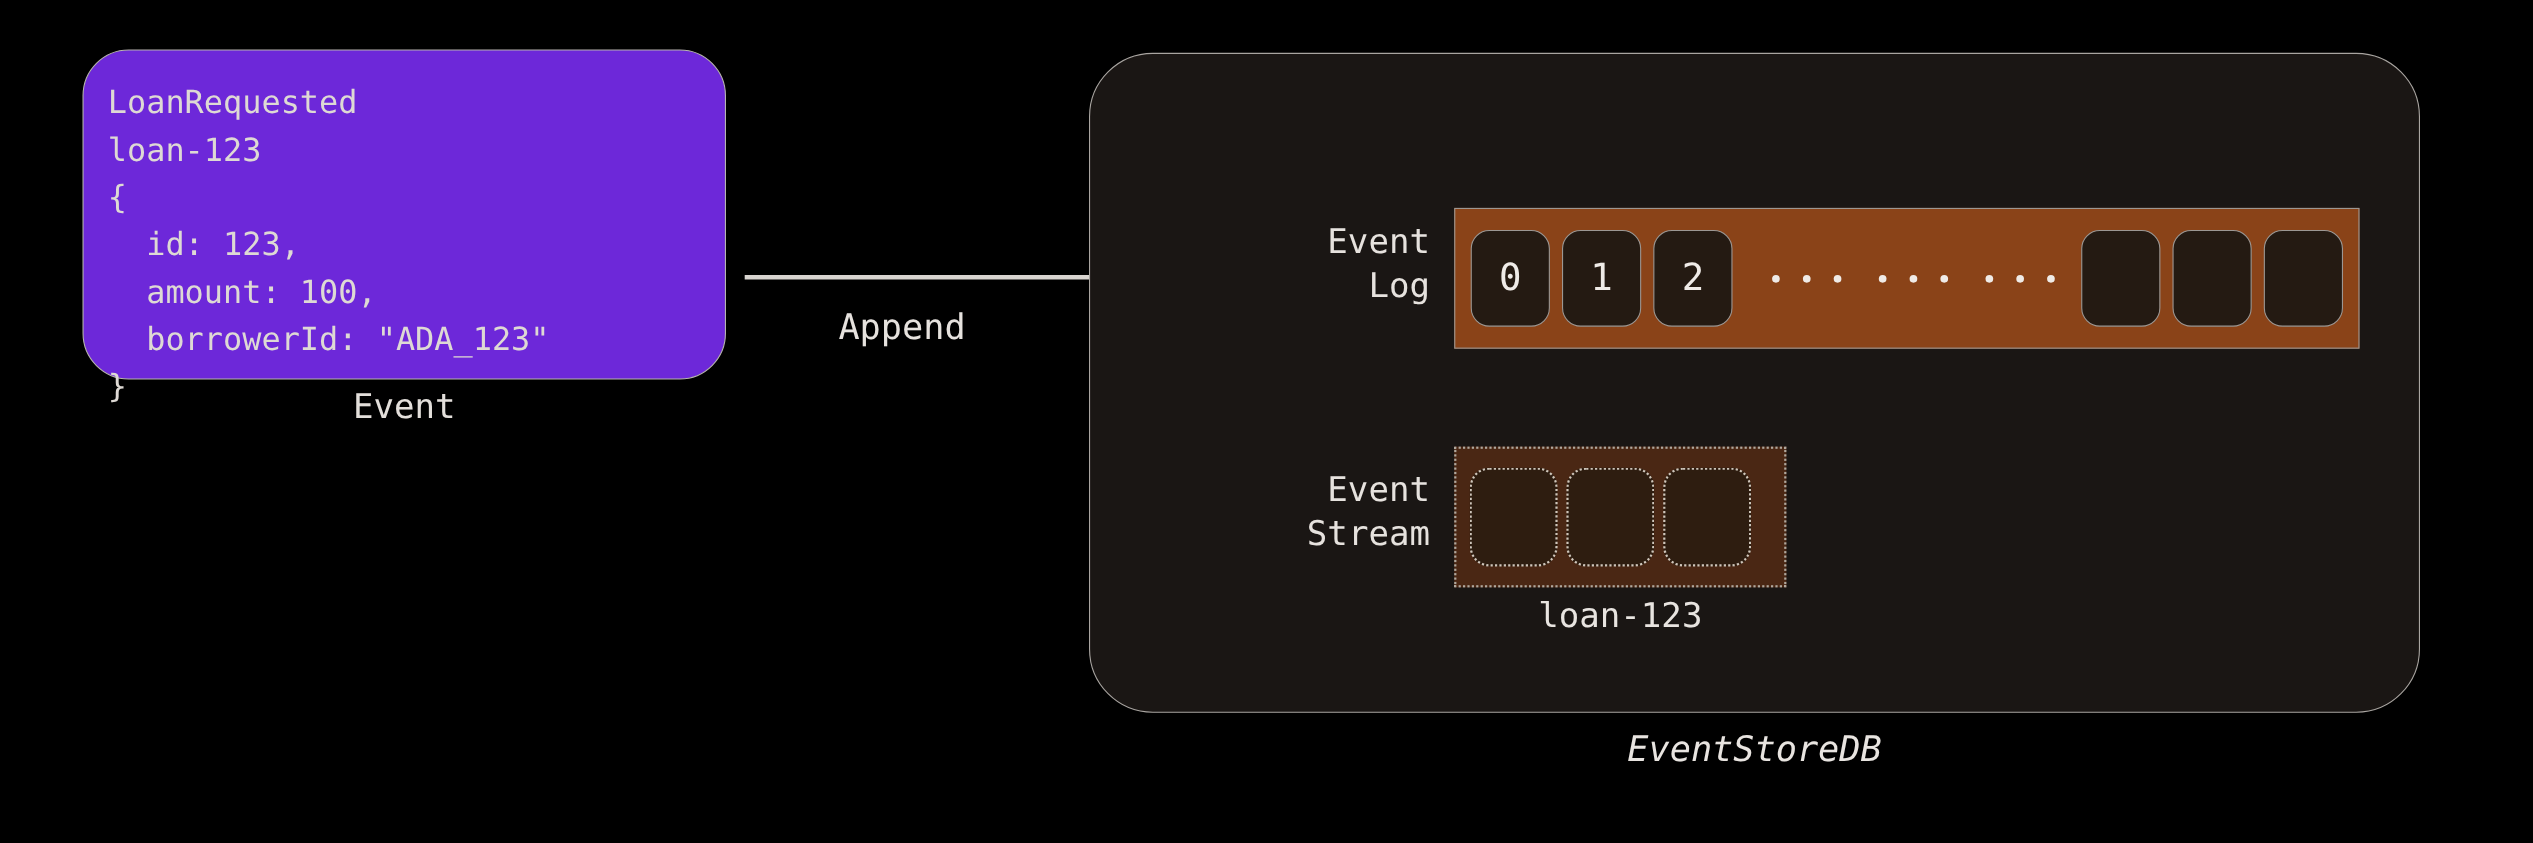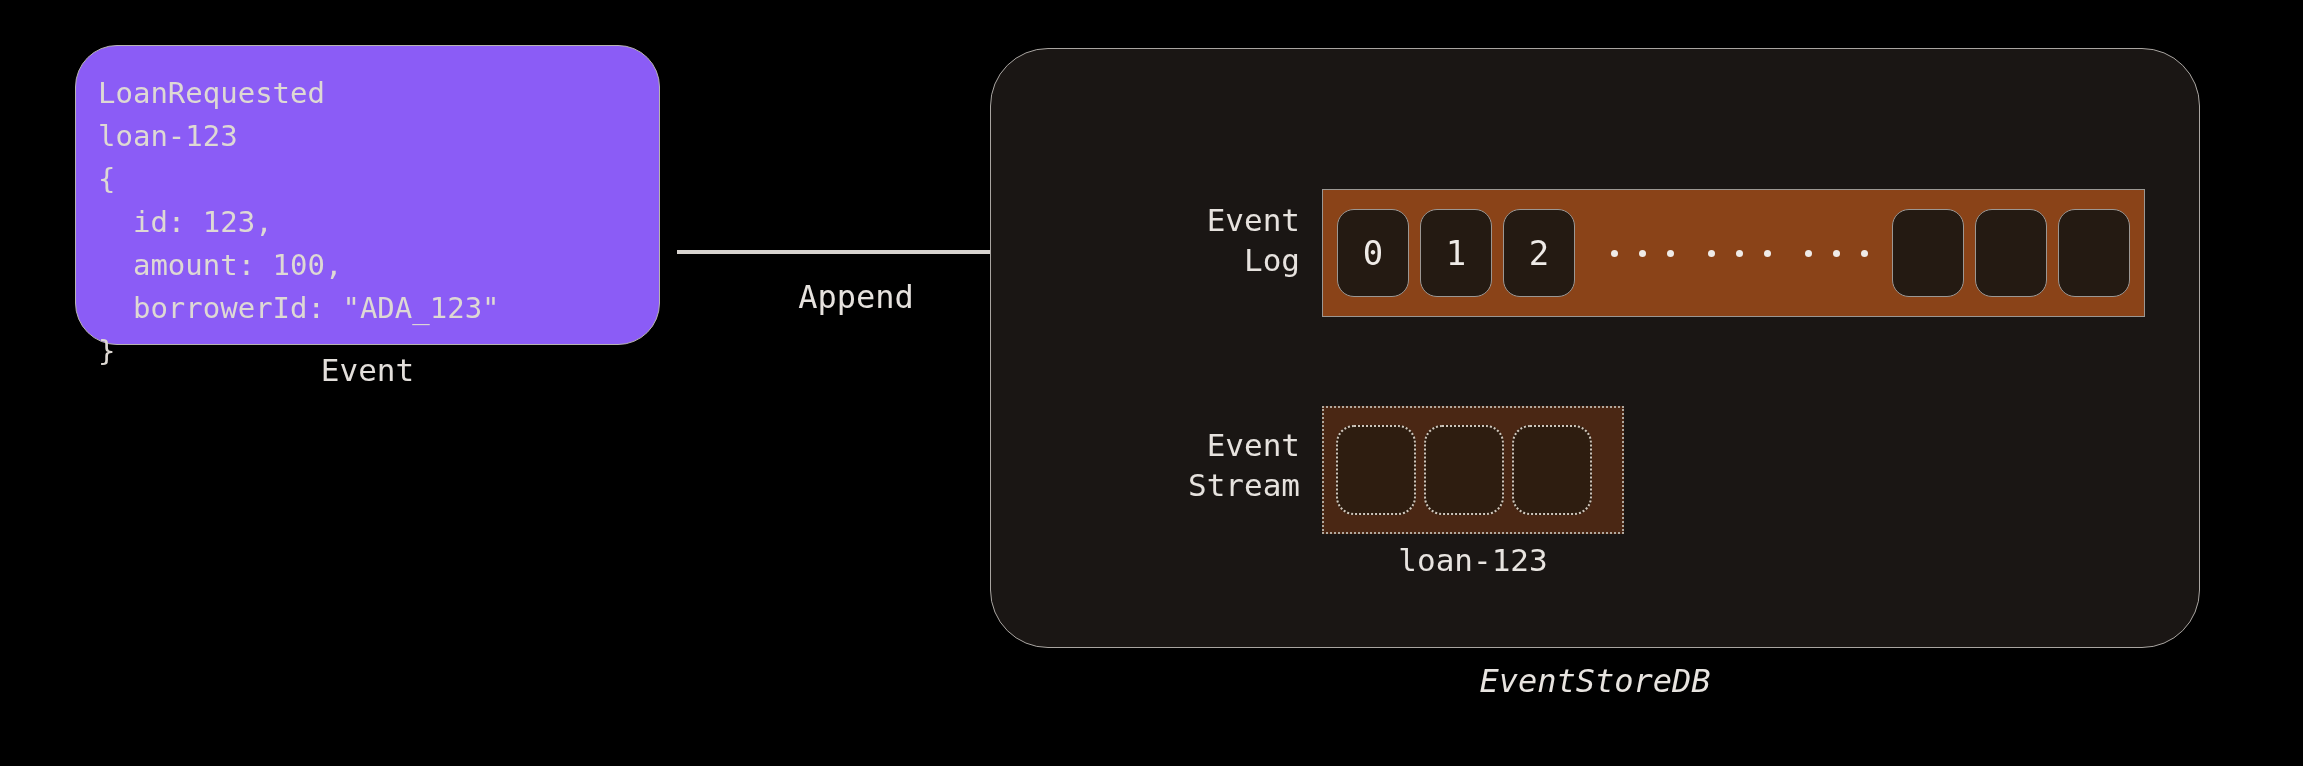--- a/index.html
+++ b/index.html
@@ -21,21 +21,21 @@
     inset: 0;
   }
 
   
   #event-card {
     position: absolute;
     left: 75px;
     top: 45px;
     width: 585px;
     height: 300px;
-    background: #8b5cf6;
+    background: #6d28d9;
     border: 1.6px solid #b8b4b0;
     border-radius: 42px;
     box-sizing: border-box;
   }
   #event-card-code {
     position: absolute;
     left: 22px;
     top: 26px;
     right: 10px;
     font-family: "DejaVu Sans Mono", "Liberation Mono", monospace;
@@ -191,21 +191,21 @@
   #arrow-layer {
     position: absolute;
     left: 0;
     top: 0;
     width: 2303px;
     height: 766px;
     pointer-events: none;
   }
   #append-label {
     position: absolute;
-    left: 726px;
+    left: 690px;
     top: 278px;
     width: 260px;
     text-align: center;
     font-size: 32px;
     color: #e6e2de;
     font-family: "DejaVu Sans Mono", "Liberation Mono", monospace;
   }
 </style>
 </head>
 <body>

